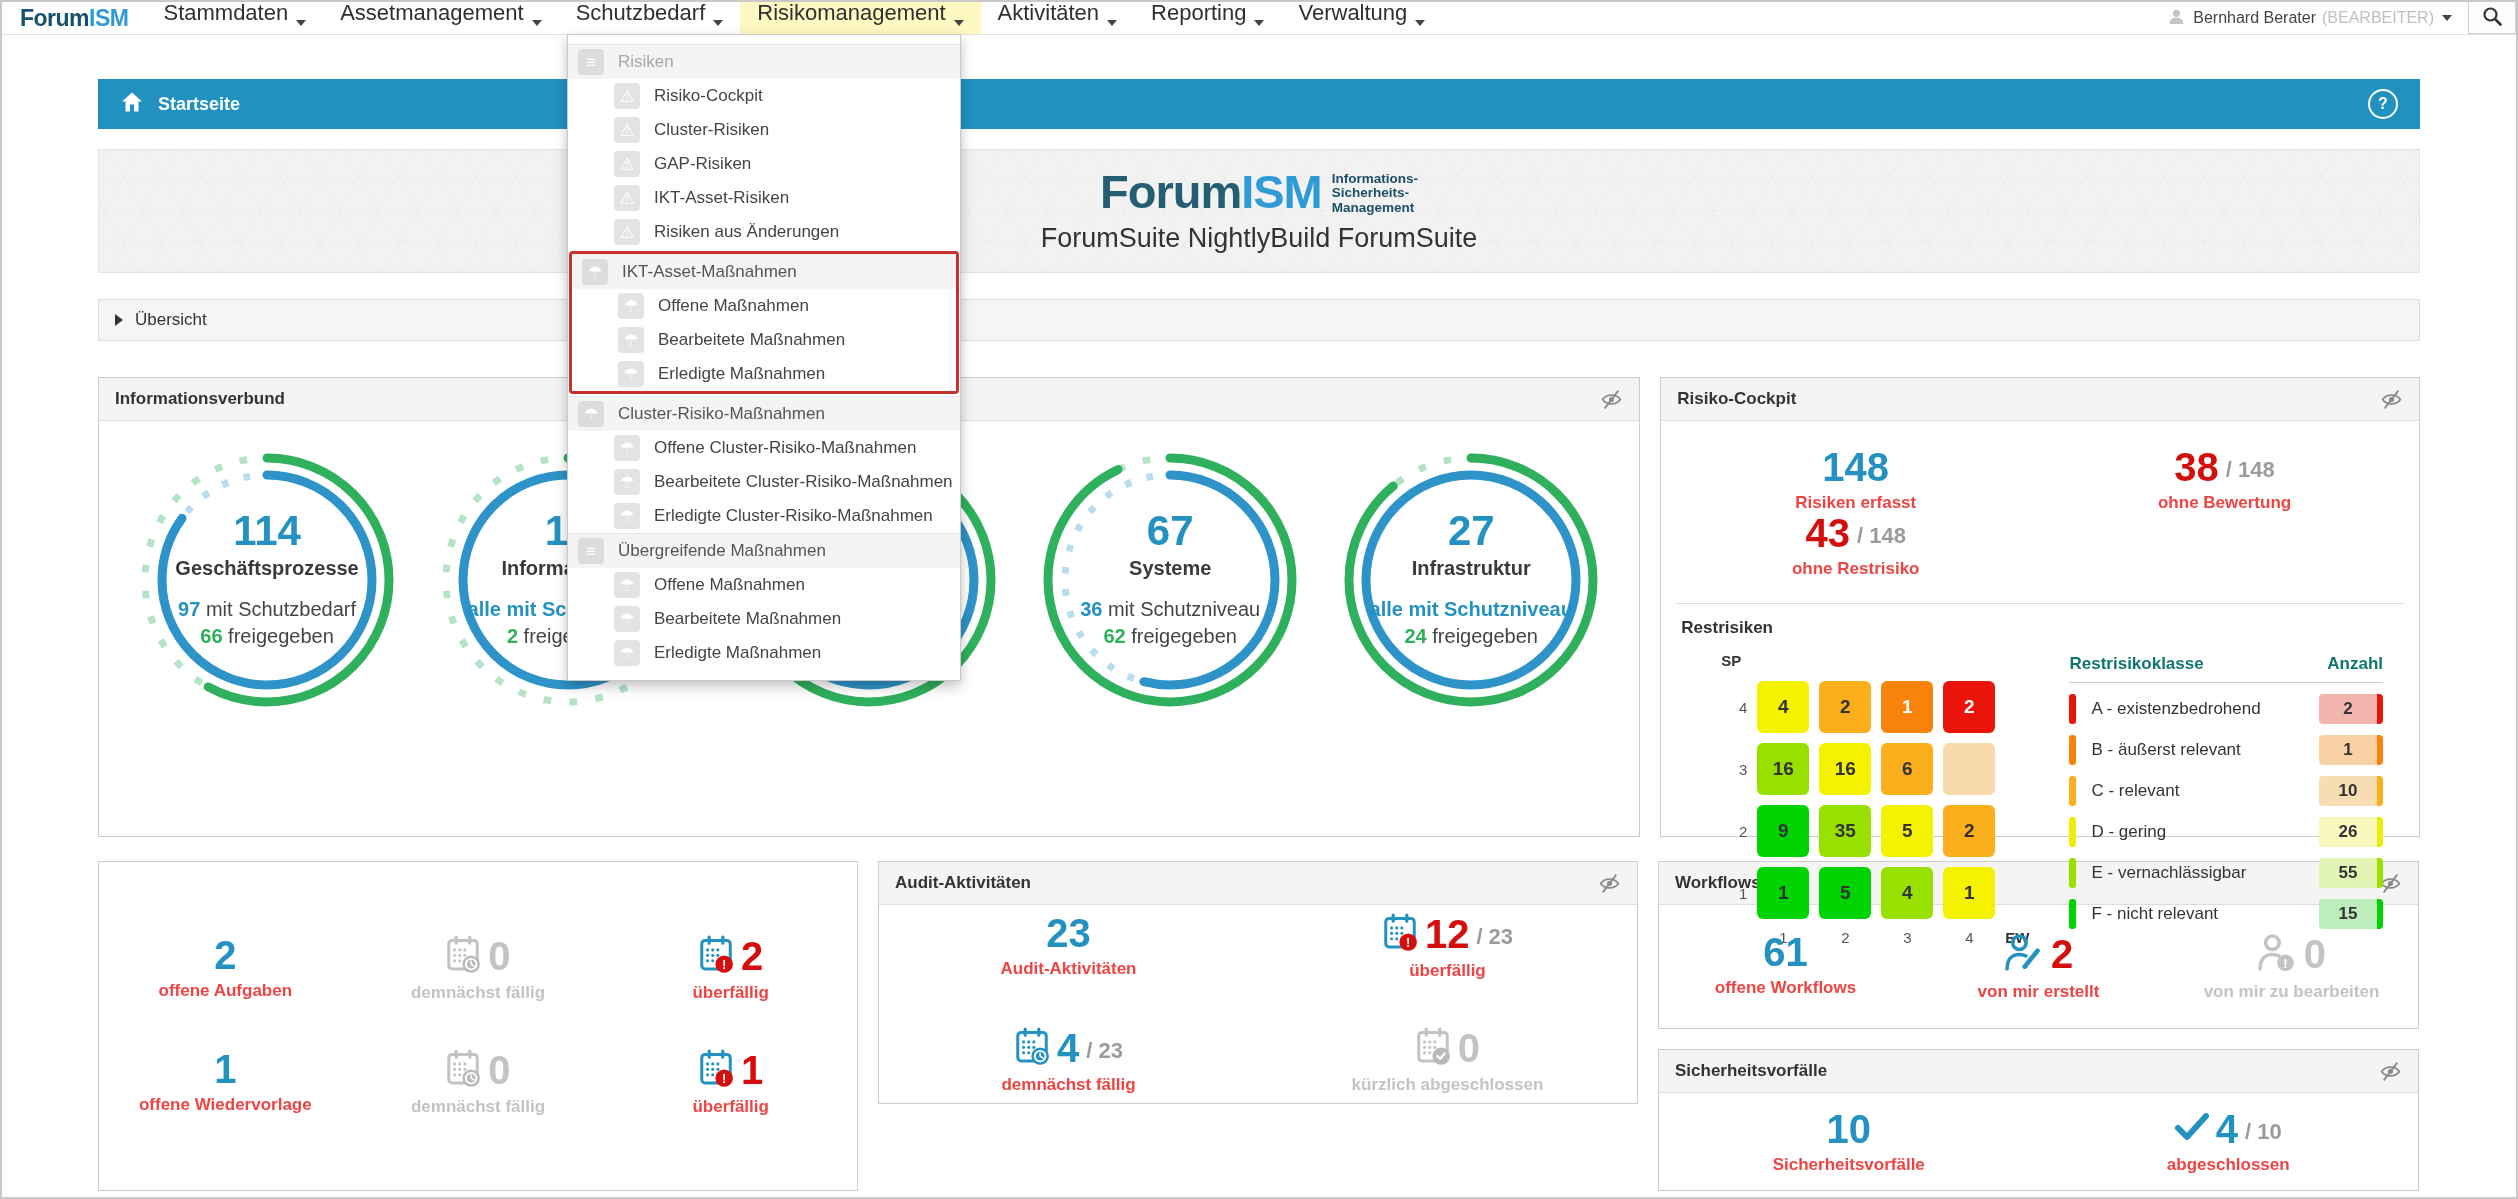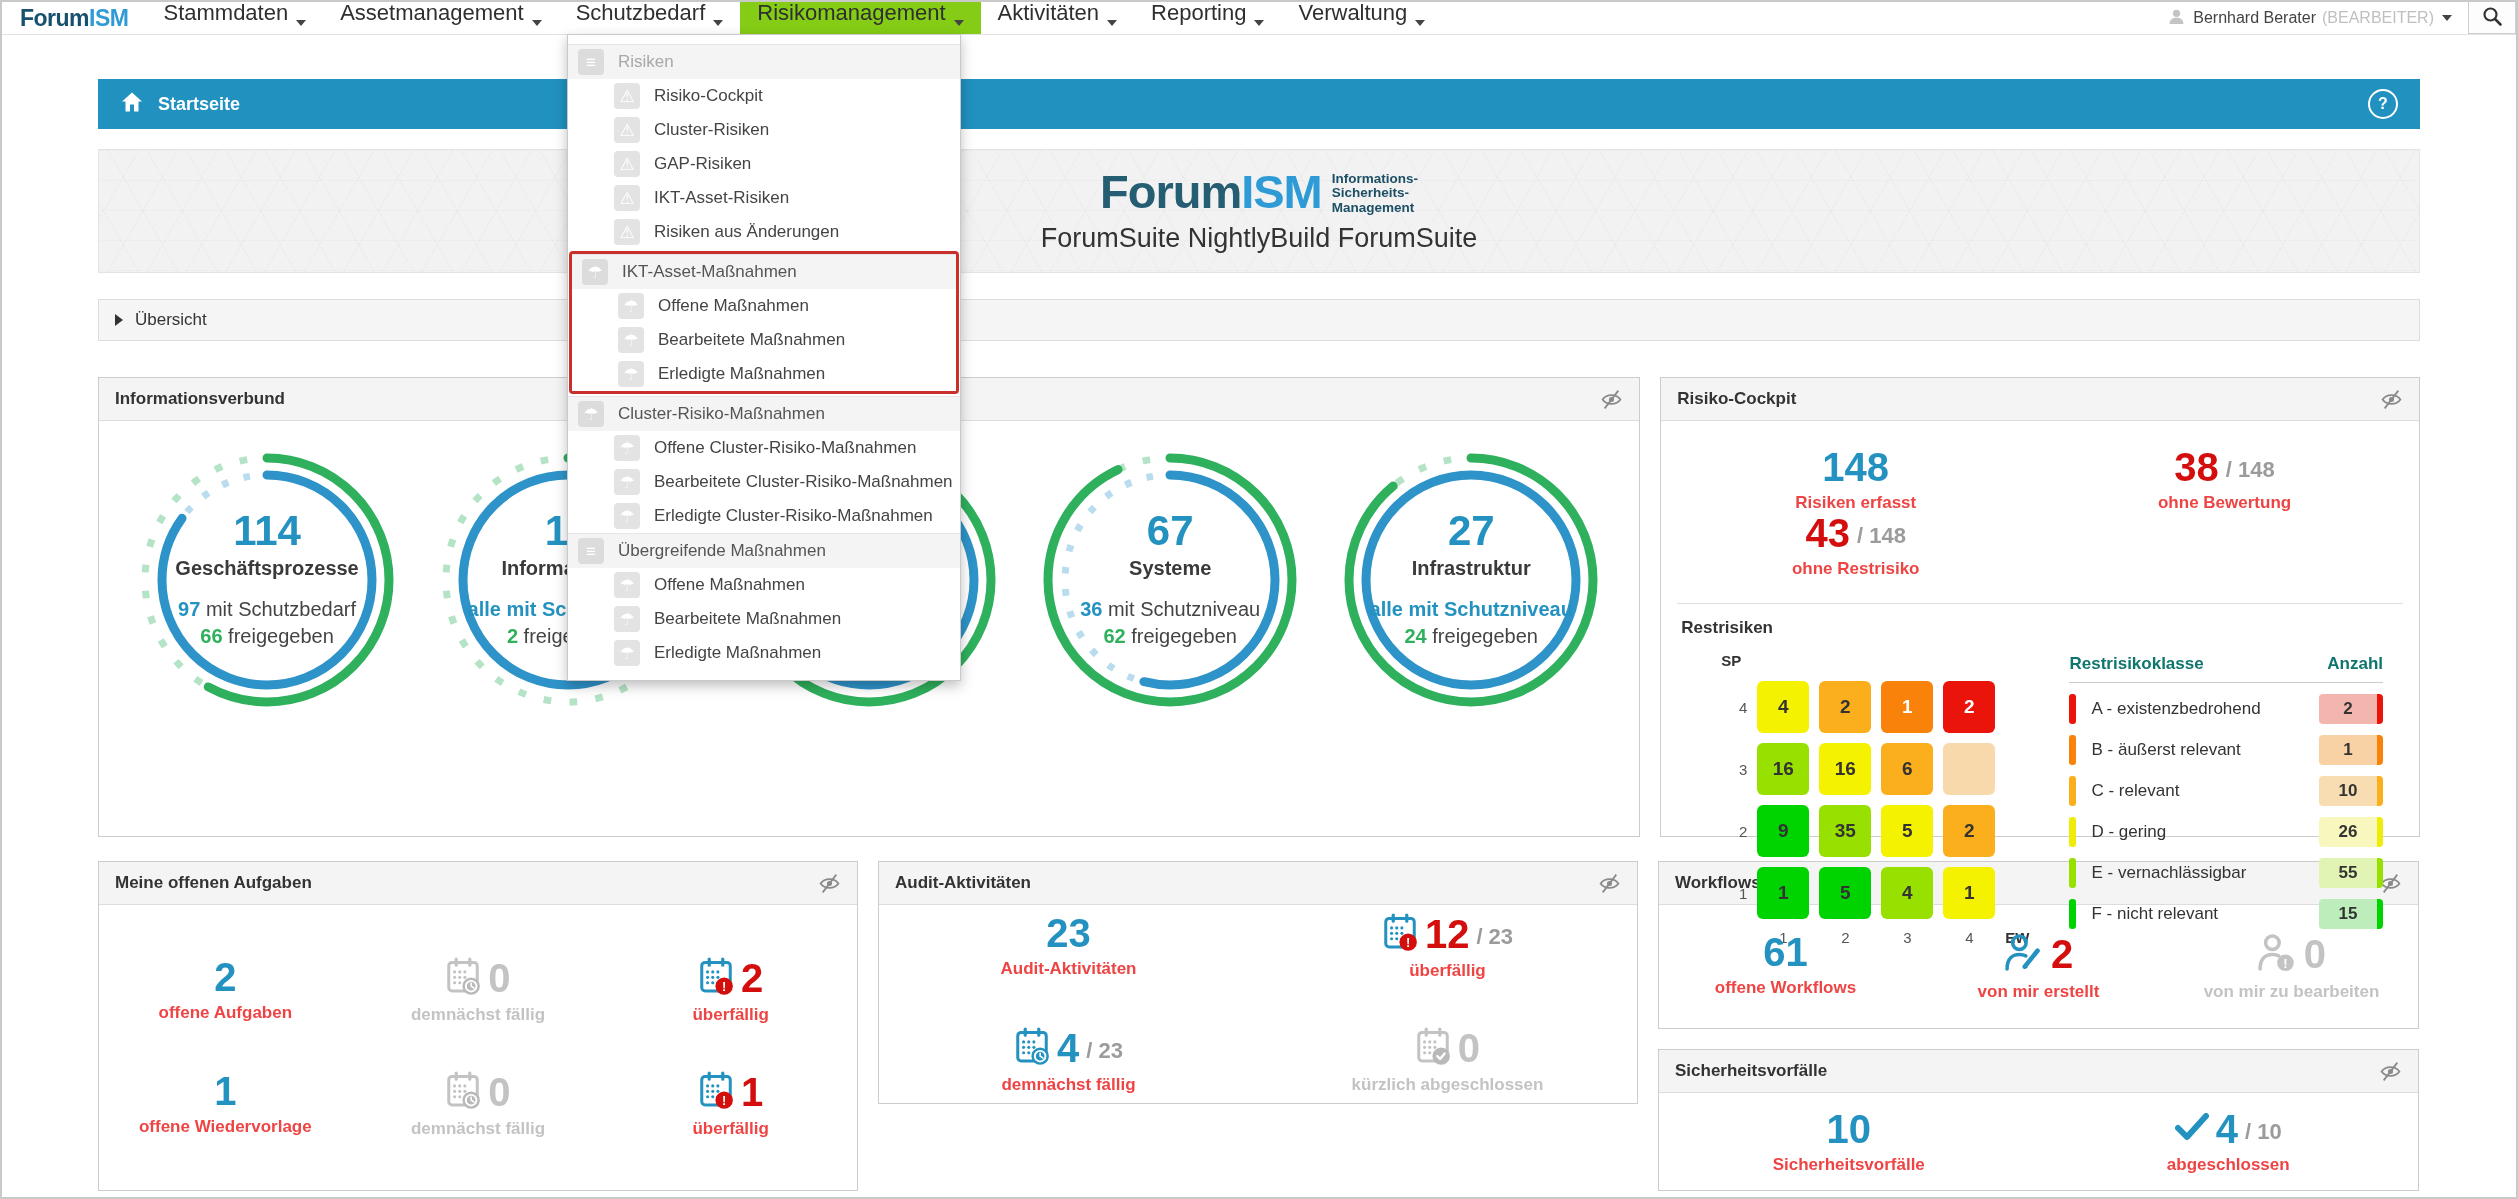--- a/index.html
+++ b/index.html
@@ -7,21 +7,21 @@
     width:2518px;height:1199px;box-sizing:border-box;
     border:2px solid #c9c9c9;background:#fff;overflow:hidden;position:relative;
     font-family:"Liberation Sans",sans-serif;color:#333;
   }
   
   .navbar{height:32px;display:flex;align-items:stretch;border-bottom:1px solid #e2e2e2;background:#fff;}
   .logo{display:flex;align-items:center;padding:0 18px;font-size:23px;font-weight:700;letter-spacing:-0.5px;}
   .logo .p1{color:#17516d}.logo .p2{color:#2e9bd6}
   .nav-items{display:flex;align-items:stretch}
   .nav-item{display:flex;align-items:flex-end;padding:8px 17px;font-size:22px;color:#2f2f2f;cursor:pointer;white-space:nowrap}
-  .nav-item.active{background:#84cc16}
+  .nav-item.active{background:#fef9c3}
   .caret{display:inline-block;width:0;height:0;border-left:5px solid transparent;border-right:5px solid transparent;border-top:6px solid #444;margin-left:8px}
   .nav-right{margin-left:auto;display:flex;align-items:center}
   .nav-user{display:flex;align-items:center;font-size:16px;color:#444;cursor:pointer}
   .nav-user .role{color:#c0c0c0;margin-left:6px}
   .nav-user .uname{margin-left:8px}
   .search-btn{width:48px;height:32px;border-left:1px solid #cfcfcf;border-right:1px solid #cfcfcf;background:#fdfdfd;display:flex;align-items:center;justify-content:center;margin-left:16px;cursor:pointer;box-sizing:border-box;border-bottom:1px solid #cfcfcf}
   
   .main{padding:44px 96px 0 96px;}
   .bluebar{height:50px;background:#2191c0;display:flex;align-items:center;padding:0 22px;color:#fff;}
   .bluebar .bc-title{font-size:18px;font-weight:700;margin-left:14px}
@@ -453,30 +453,20 @@
                 </div>
               </div>
           </div>
         </div>
       </div>
     </div>
   </div>
 
   <div class="row row2">
     <div class="panel" id="panel-aufgaben">
-      <div class="panel-header">
-        <span class="panel-title">Meine offenen Aufgaben</span>
-        <span class="panel-eye">
-            <svg width="23" height="23" viewBox="0 0 22 22">
-    <path d="M2.5 11 C6.2 5.4 15.8 5.4 19.5 11 C15.8 16.6 6.2 16.6 2.5 11 Z" fill="none" stroke="#8a8a8a" stroke-width="1.7"></path>
-    <circle cx="11" cy="11" r="2.4" fill="#8a8a8a"></circle>
-    <line x1="4.5" y1="19.5" x2="17.5" y2="2.5" stroke="#8a8a8a" stroke-width="1.7"></line>
-            </svg>
-          </span>
-      </div>
       <div class="panel-body stats-grid cols-3 gap-rows" id="aufgaben-stats">
           <div class="stat">
             <div class="stat-top">
               <span class="stat-value" style="color: rgb(36, 146, 192);">2</span>
             </div>
             <div class="stat-label">offene Aufgaben</div>
           </div>
           <div class="stat">
             <div class="stat-top">
               <span><svg width="36" height="38" viewBox="0 0 26 28">

